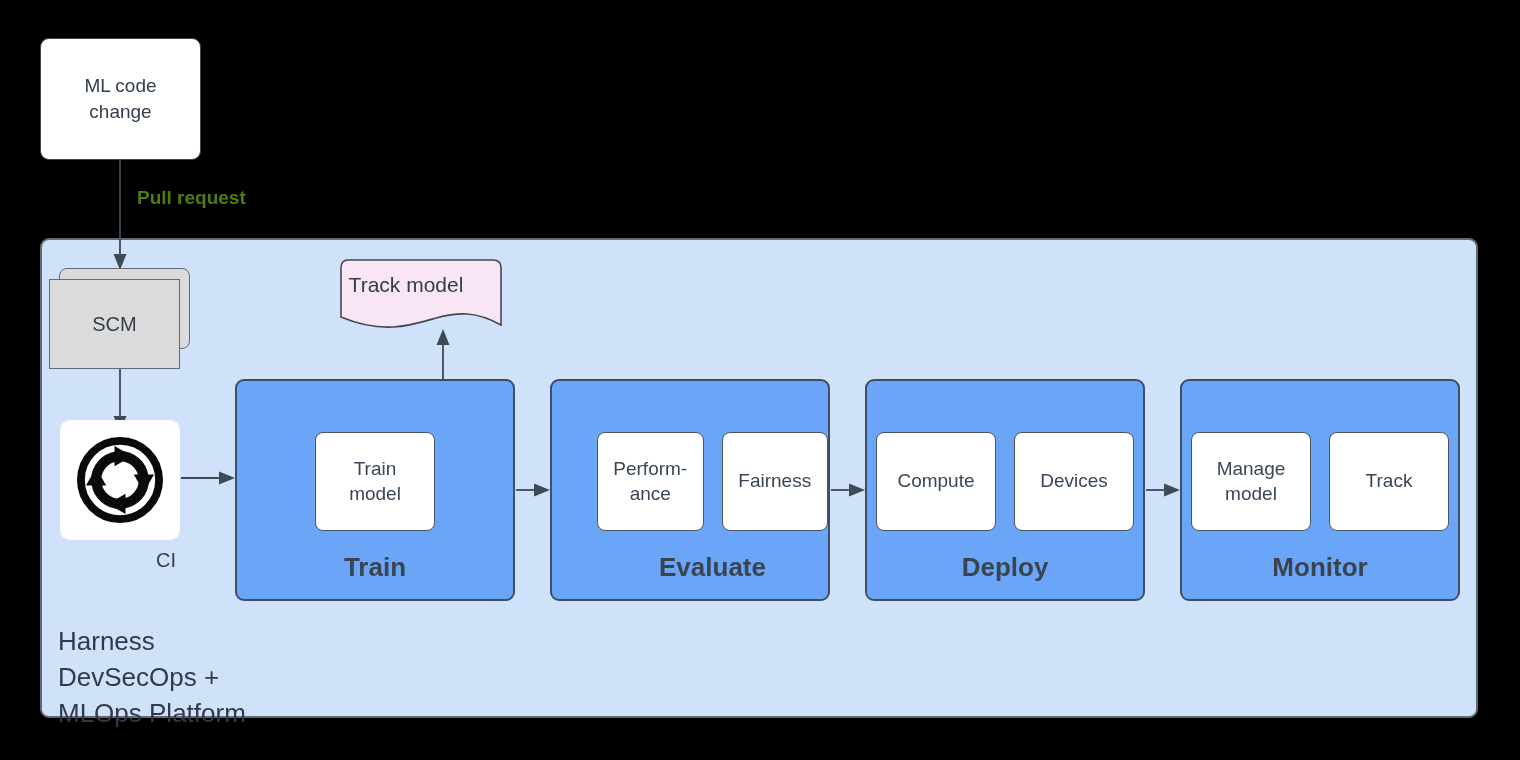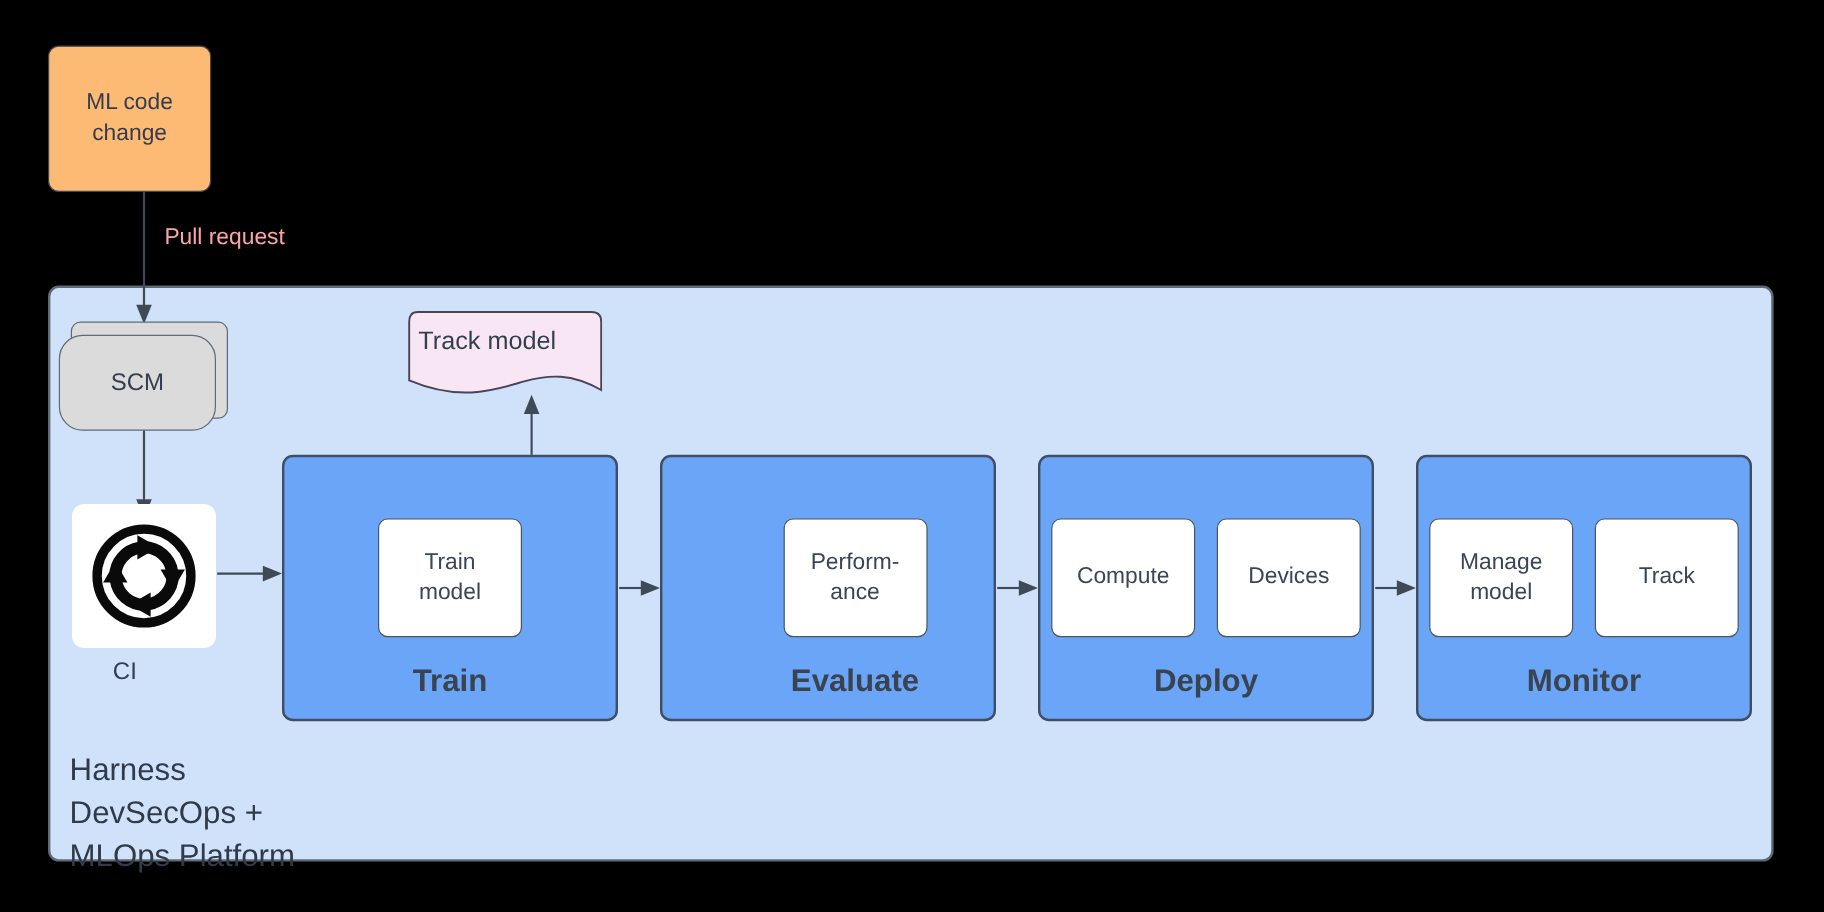--- a/index.html
+++ b/index.html
@@ -8,34 +8,35 @@
     background: #000000;
     font-family: "Liberation Sans", sans-serif;
     position: relative;
     overflow: hidden;
     color: #333D4D;
   }
   .abs { position: absolute; }
 
   
   .ml-code {
-    left: 40px; top: 38px; width: 136px; height: 122px;
-    background: #fdba74;
+    left: 40px; top: 38px; width: 161px; height: 122px;
+    background: #ffffff;
     border: 1.5px solid #3F4652;
     border-radius: 9px;
     display: flex; align-items: center; justify-content: center;
     text-align: center;
     font-size: 19px; line-height: 1.35;
     padding: 6px 22px;
   }
 
   .pull-request {
     left: 137px; top: 187px;
     font-size: 19px;
-    color: #fca5a5;
+    color: #4d7c0f;
+    font-weight: bold;
   }
 
   
   .platform {
     left: 40px; top: 238px; width: 1438px; height: 480px;
     background: #D0E2FA;
     border: 2px solid #5E6A74;
     border-radius: 9px;
   }
   .platform-label {
@@ -46,39 +47,39 @@
   }
 
   
   .scm-back {
     left: 59px; top: 268px; width: 131px; height: 81px;
     background: #DBDBDB;
     border: 1.5px solid #5F6B76;
     border-radius: 8px;
   }
   .scm-front {
-    left: 49px; top: 279px; width: 131px; height: 80px;
+    left: 49px; top: 279px; width: 131px; height: 90px;
     background: #DBDBDB;
     border: 1.5px solid #5F6B76;
-    border-radius: 20px;
+    border-radius: 0;
     display: flex; align-items: center; justify-content: center;
     font-size: 20px;
   }
 
   
   .ci-box {
     left: 60px; top: 420px; width: 120px; height: 120px;
     background: #FFFFFF;
     border-radius: 10px;
     display: flex; align-items: center; justify-content: center;
   }
   .ci-box svg { width: 92px; height: 92px; }
   .ci-label {
-    left: 44px; top: 549px; width: 120px;
-    text-align: center;
+    left: 56px; top: 549px; width: 120px;
+    text-align: right;
     font-size: 20px;
   }
 
   
   .doc-shape { left: 340px; top: 259px; width: 162px; height: 74px; }
   .doc-shape svg { width: 100%; height: 100%; display: block; }
   .doc-label {
     left: 340px; top: 273px; width: 132px;
     text-align: center;
     font-size: 21px;
@@ -203,20 +204,21 @@
     <div class="stage-item">Train
 model</div>
   </div>
   <div class="stage-label">Train</div>
 </div>
 
 <div class="abs stage stage-evaluate">
   <div class="stage-items">
     <div class="stage-item">Perform-
 ance</div>
+    <div class="stage-item">Fairness</div>
   </div>
   <div class="stage-label">Evaluate</div>
 </div>
 
 <div class="abs stage stage-deploy">
   <div class="stage-items">
     <div class="stage-item">Compute</div>
     <div class="stage-item">Devices</div>
   </div>
   <div class="stage-label">Deploy</div>

